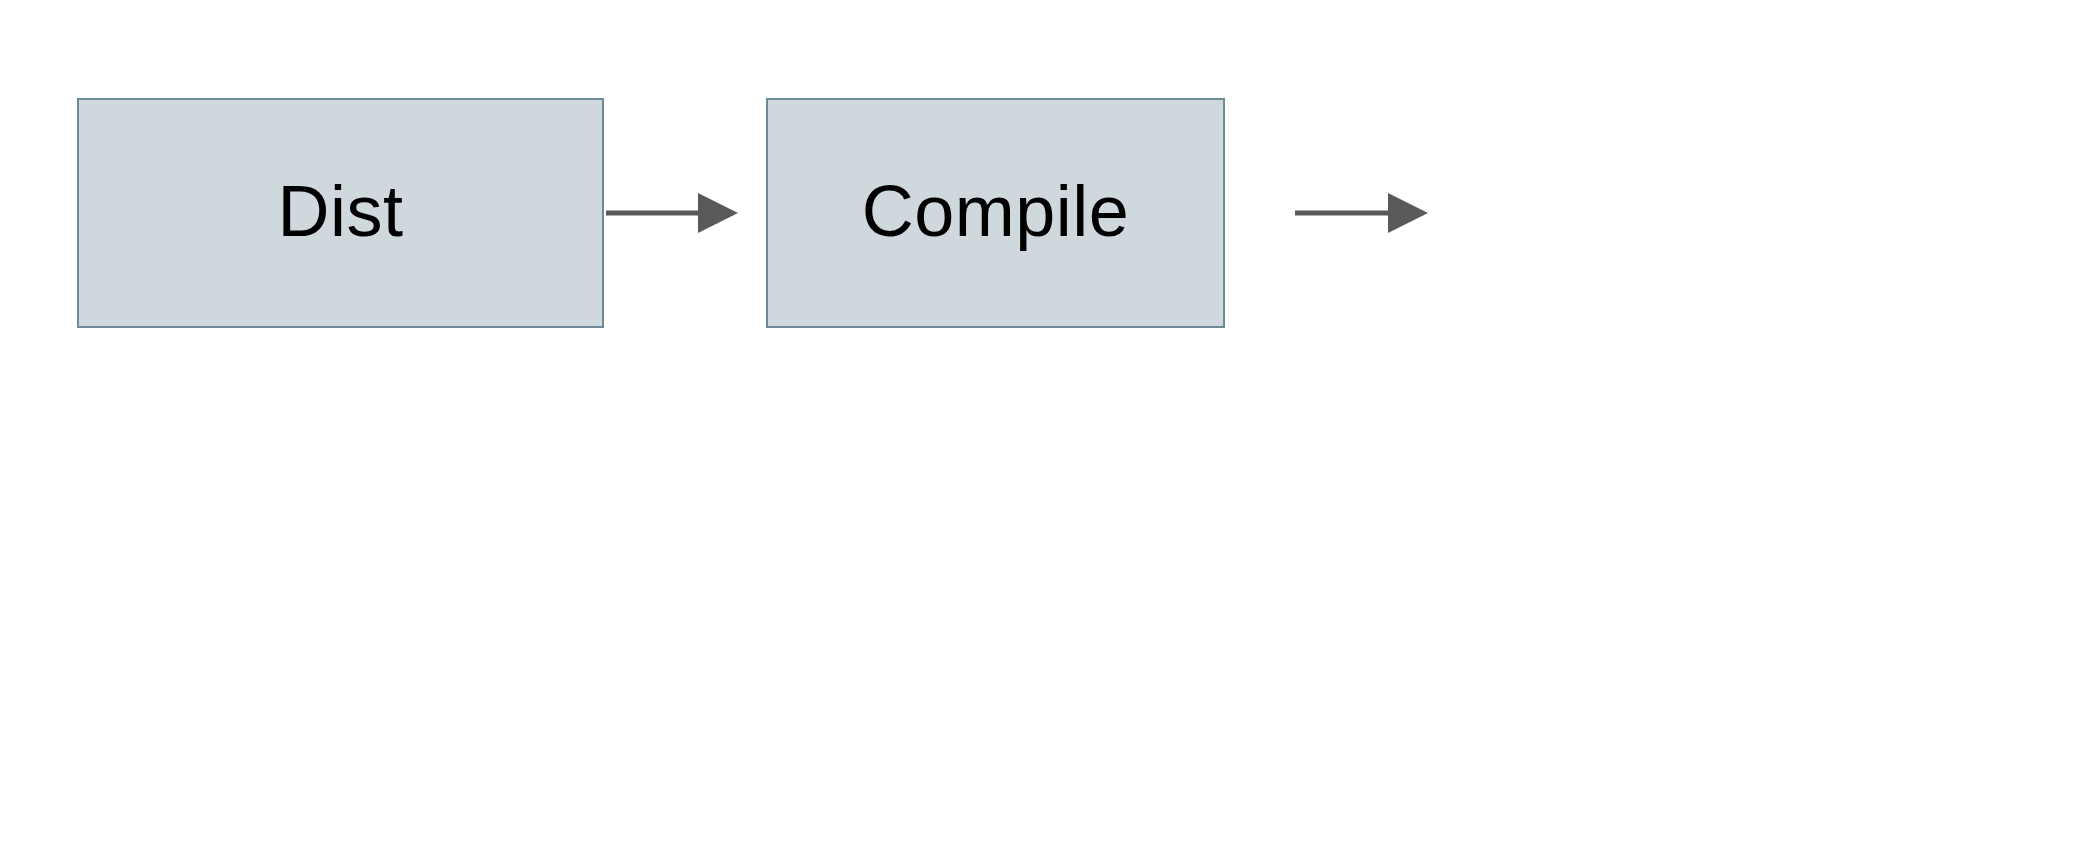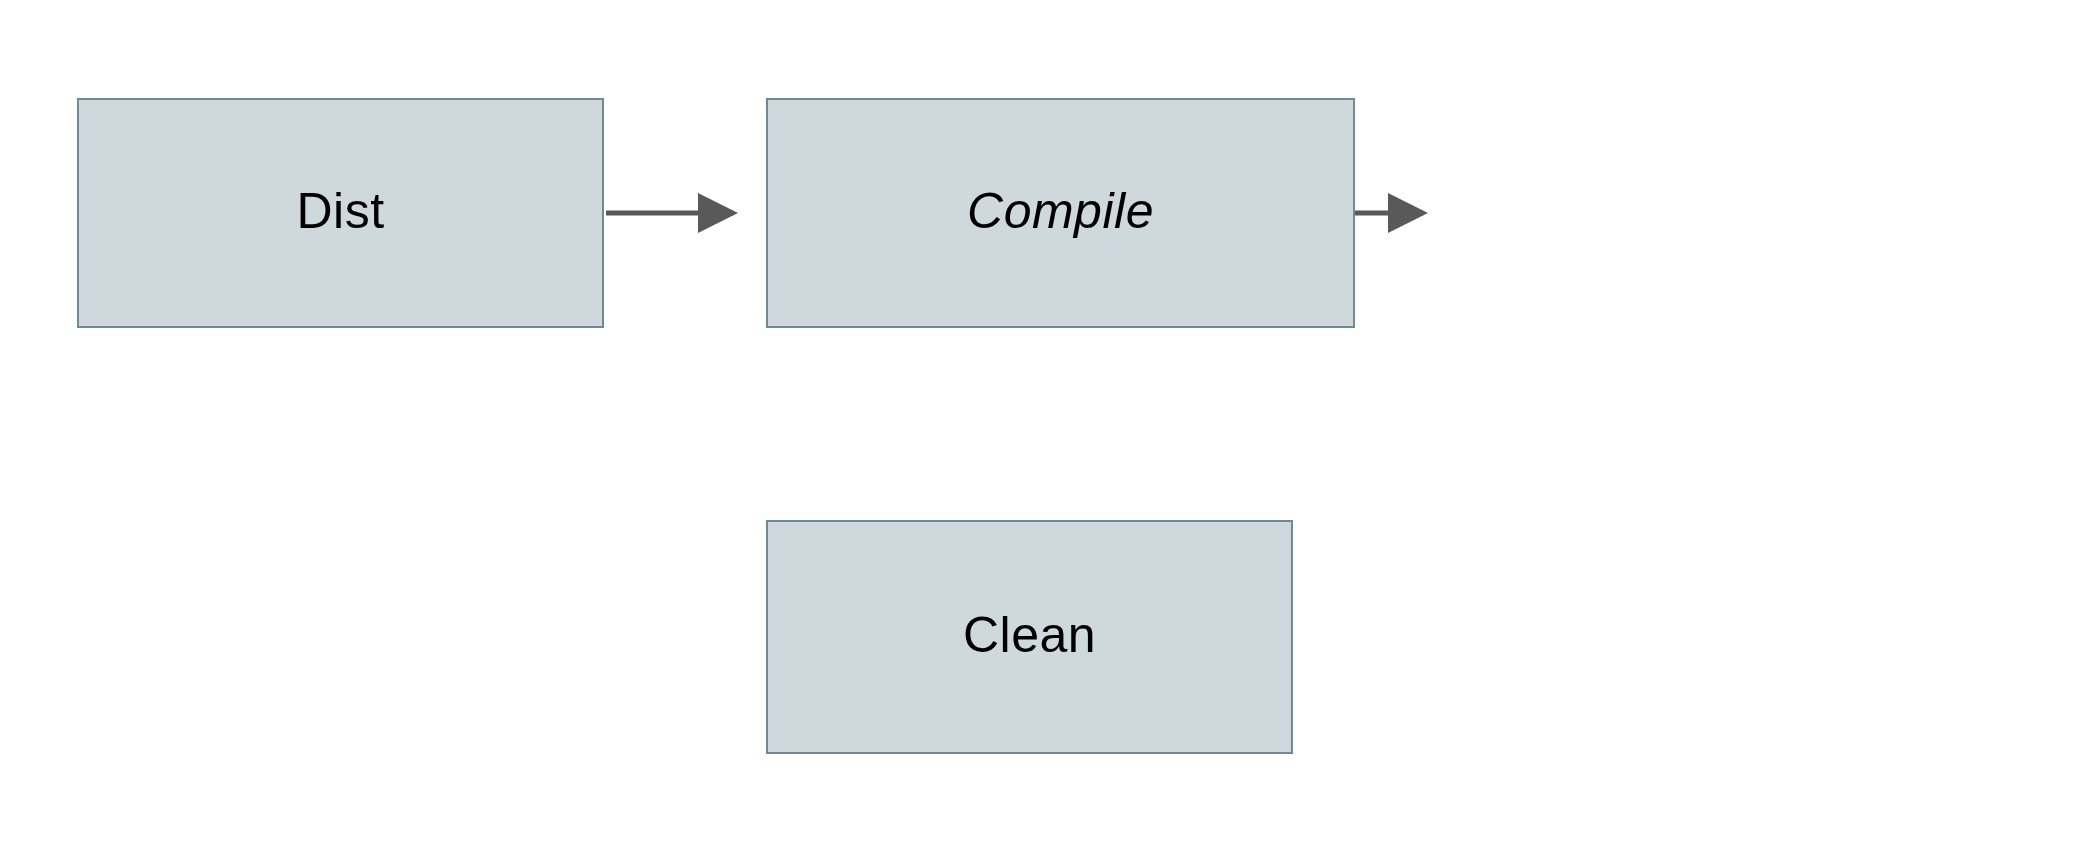--- a/index.html
+++ b/index.html
@@ -24,28 +24,28 @@
   }
   .node {
     position: absolute;
     background: var(--node-fill);
     border: 2px solid var(--node-border);
     display: flex;
     align-items: center;
     justify-content: center;
   }
   .node-label {
-    font-size: 50px;
+    font-size: 72px;
     color: var(--text-color);
     letter-spacing: 0.5px;
     line-height: 1;
     padding-bottom: 4px;
   }
   #node-dist    { left: 77px;   top: 98px;  width: 527px; height: 230px; }
-  #node-compile { left: 766px;  top: 98px;  width: 589px; height: 230px; font-style: italic; }
+  #node-compile { left: 766px;  top: 98px;  width: 459px; height: 230px; }
   #node-init    { left: 1456px; top: 98px;  width: 528px; height: 230px; }
   #node-clean   { left: 766px;  top: 520px; width: 527px; height: 234px; }
   .edges-layer {
     position: absolute;
     left: 0; top: 0;
     width: 2078px;
     height: 848px;
     pointer-events: none;
   }
   .edges-layer line { stroke: var(--arrow-color); stroke-width: 5; }
@@ -68,17 +68,14 @@
 
   <div class="node" id="node-dist">
     <span class="node-label">Dist</span>
   </div>
 
   <div class="node" id="node-compile">
     <span class="node-label">Compile</span>
   </div>
 
 
-  <div class="node" id="node-clean">
-    <span class="node-label">Clean</span>
-  </div>
 
 </div>
 
 </body></html>

